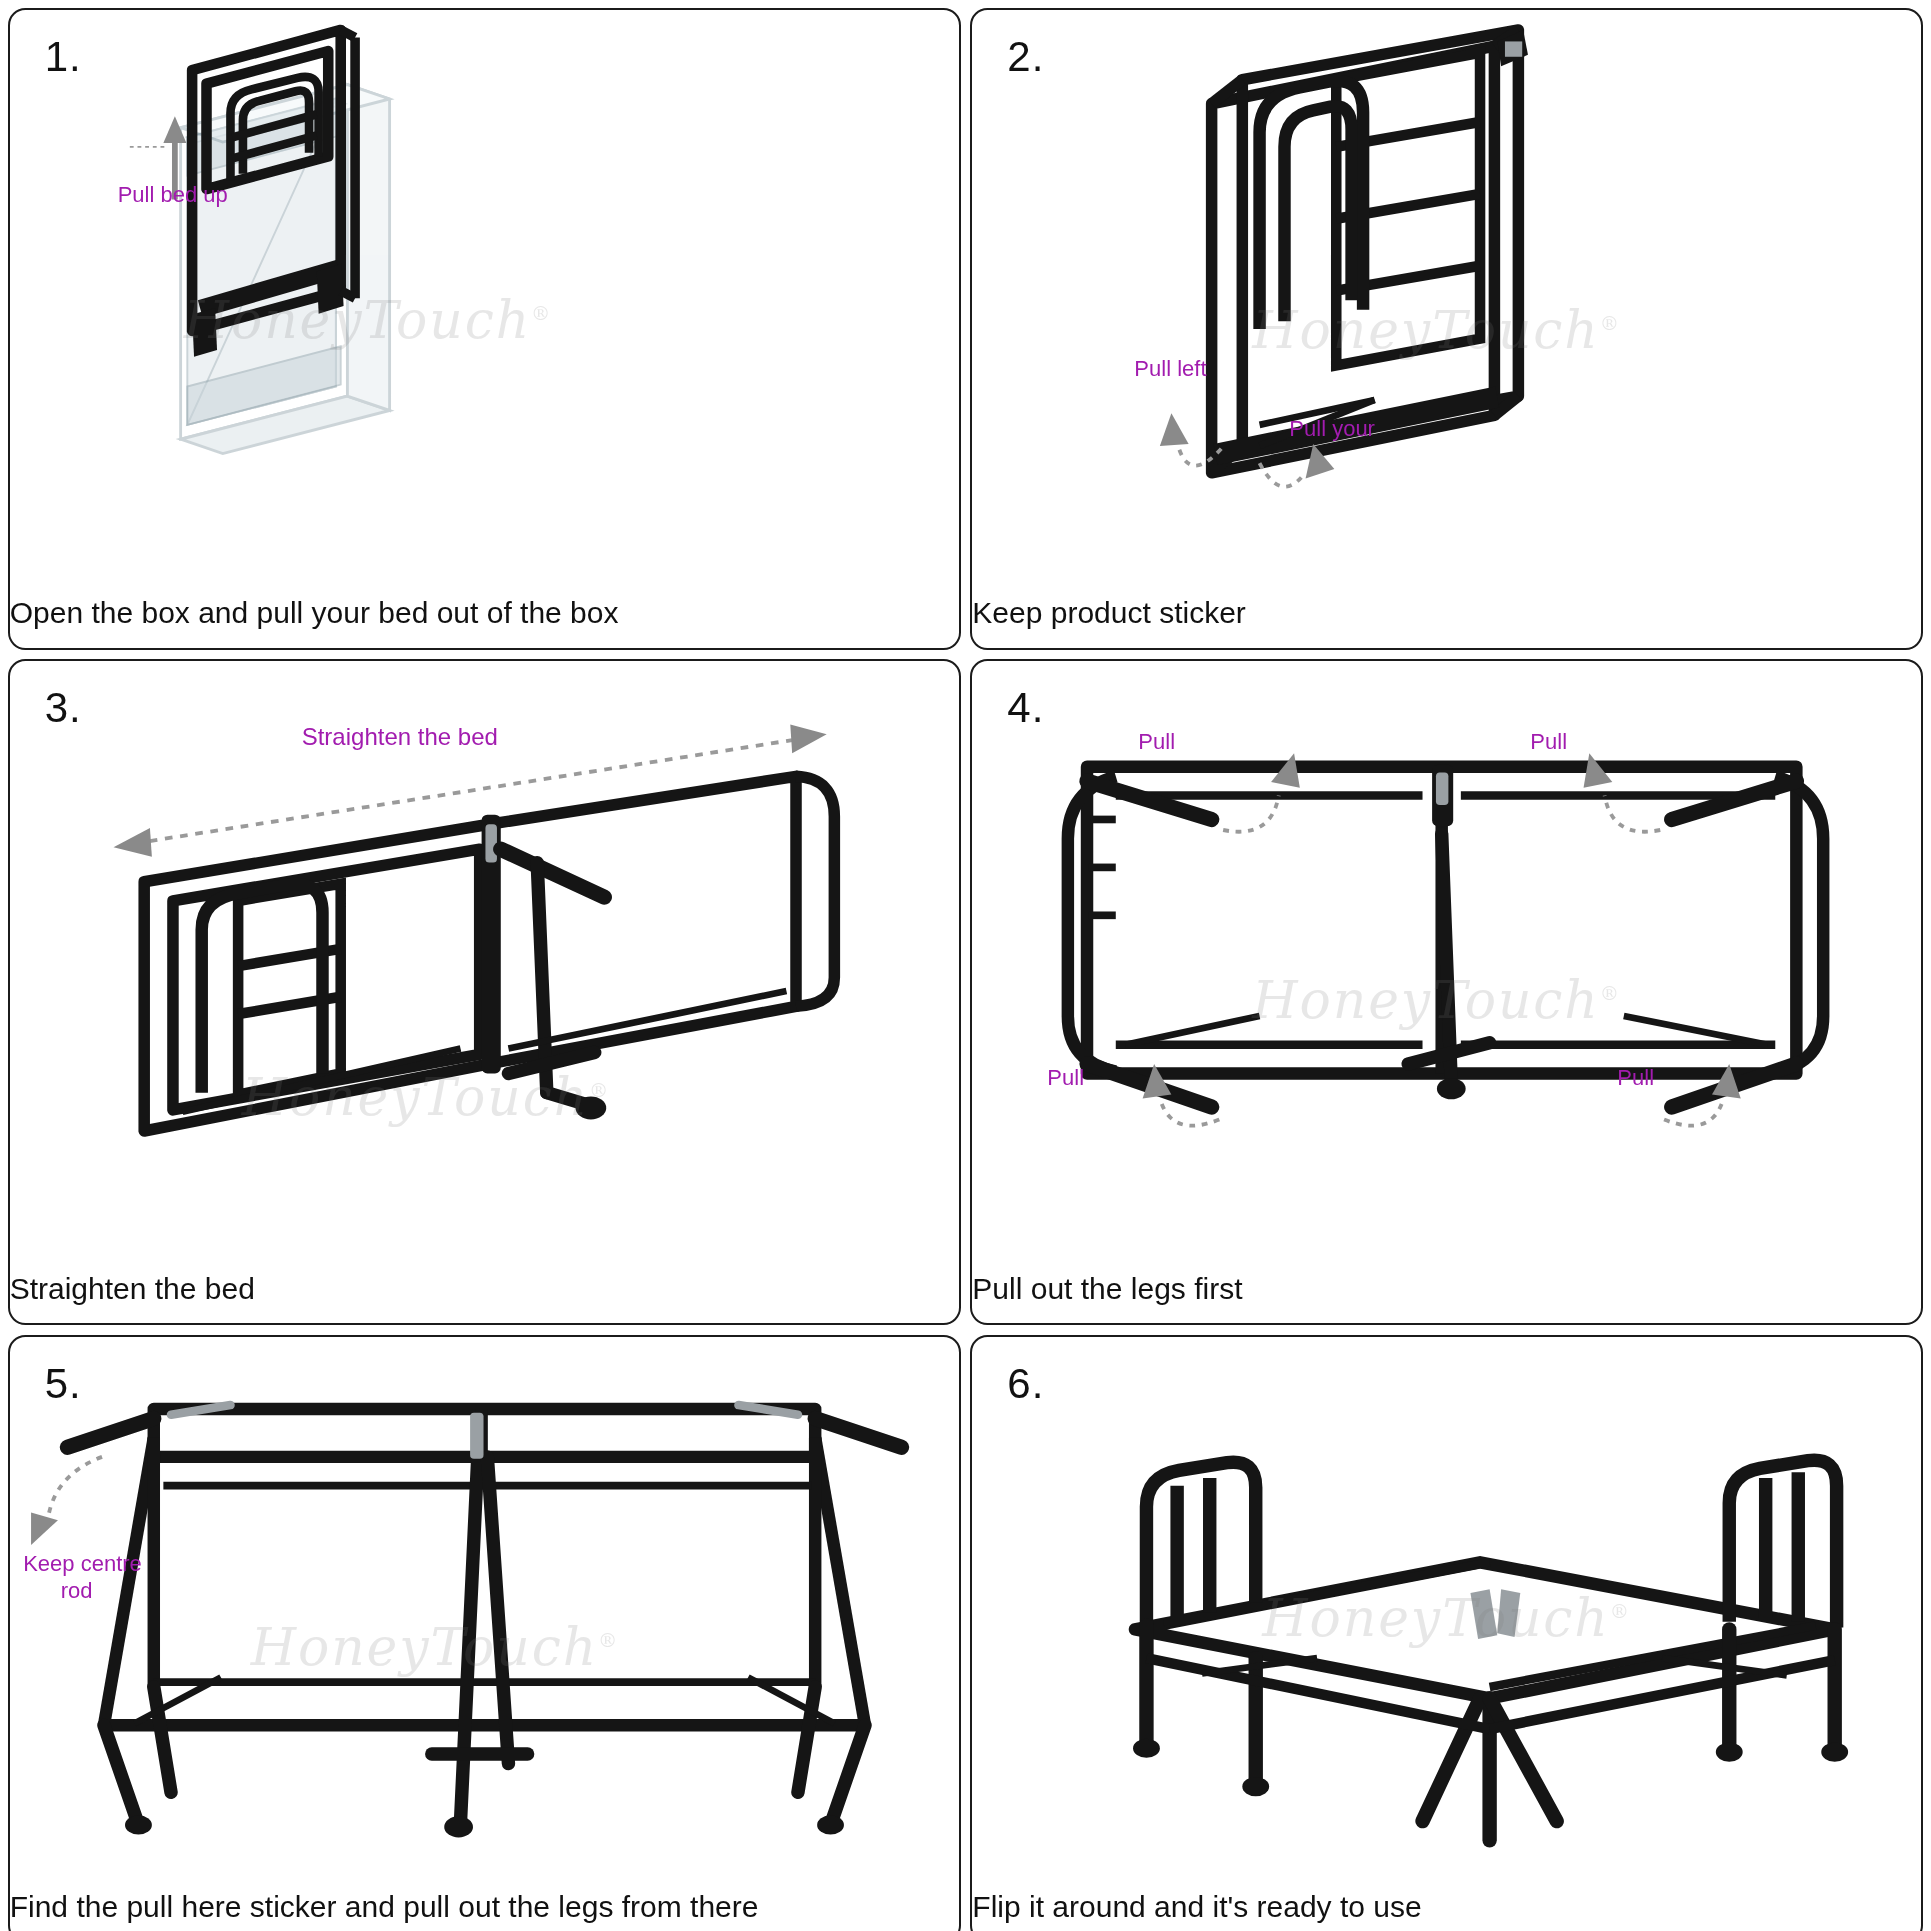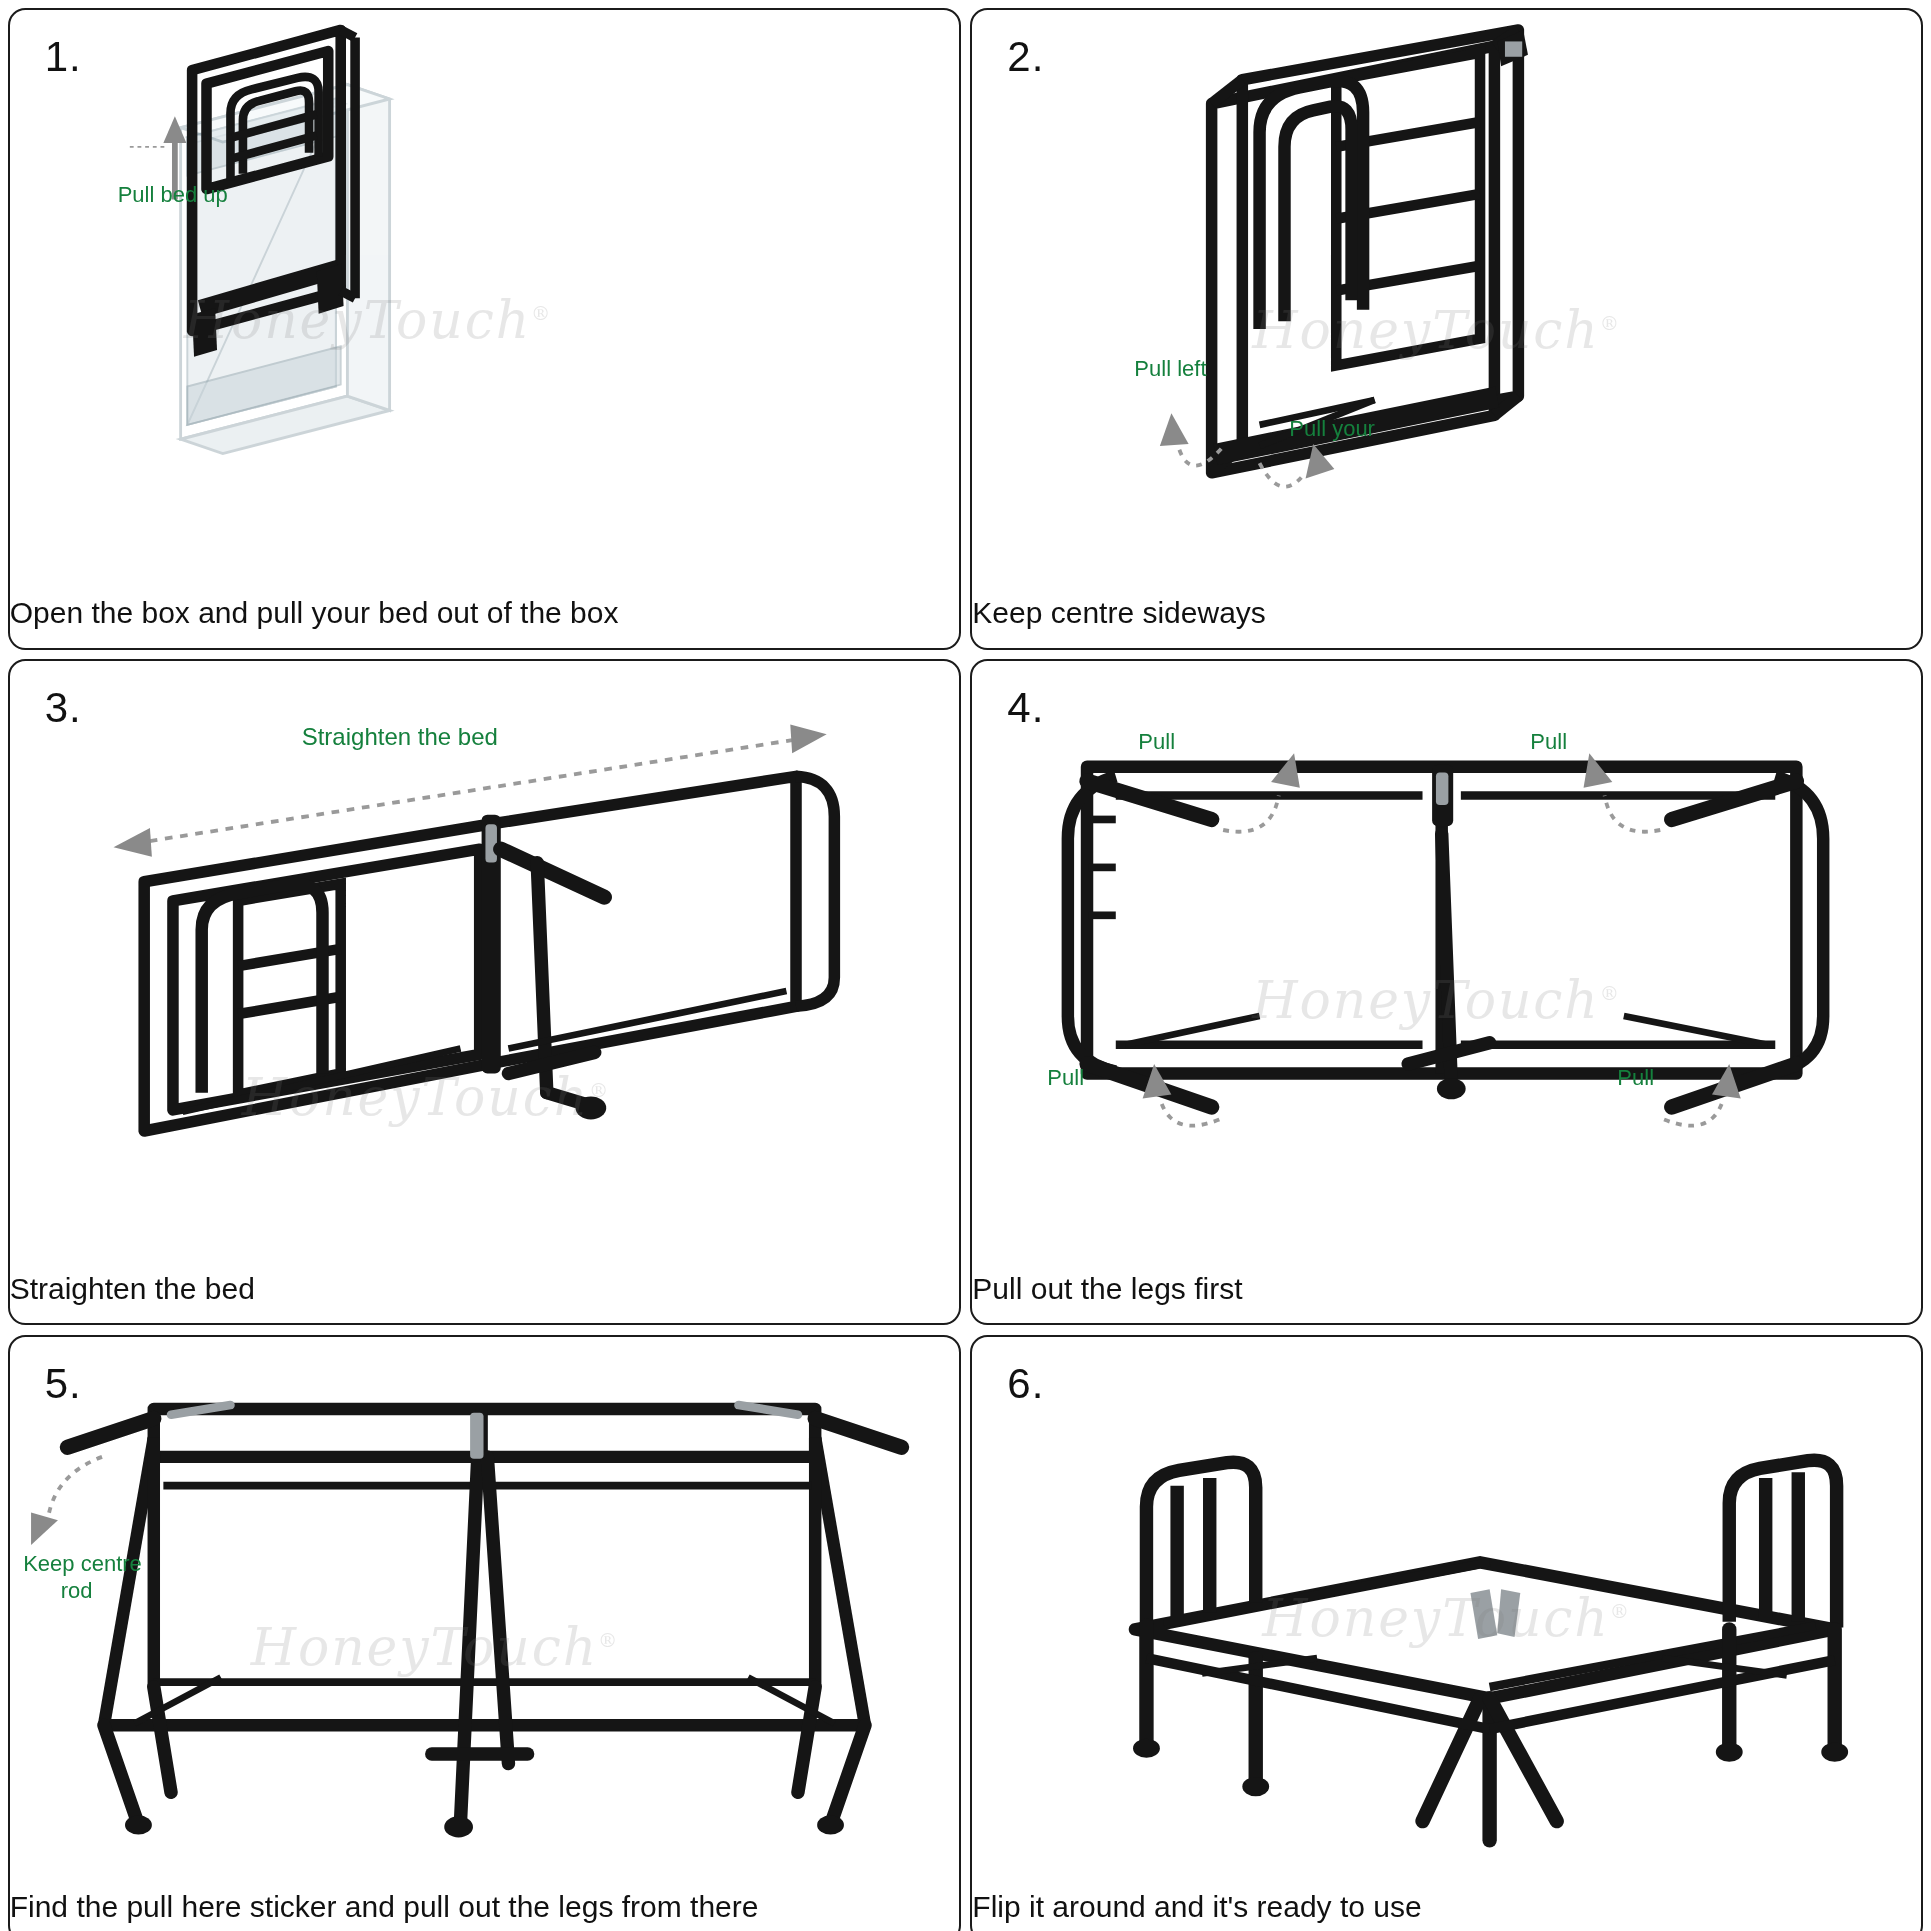--- a/index.html
+++ b/index.html
@@ -64,21 +64,21 @@
     color: rgba(120,120,120,0.18);
     letter-spacing: 1.9px;
     white-space: nowrap;
     pointer-events: none;
   }
   .wm sup { font-size: 19.3px; vertical-align: super; }
 
   .lbl {
     position: absolute;
     font-size: 22px;
-    color: #15803d;
+    color: #a21caf;
     white-space: nowrap;
     text-align: right;
   }
 </style>
 </head>
 <body>
 
 <div class="sheet">
 
   <div class="panel">
@@ -191,21 +191,21 @@
           <path d="M300,470 Q322,512 346,482" fill="none" stroke="#9a9a9a" stroke-width="4" stroke-dasharray="6 7"></path>
           <polygon points="356,450 348,486 378,476" fill="#8a8a8a"></polygon>
         </g>
       </svg>
     </div>
     <div class="wm" style="left:280px; top:290px;">
       <span>HoneyTouch</span><sup>®</sup>
     </div>
     <div class="lbl" style="left:162px; top:346px;">Pull left</div>
     <div class="lbl" style="left:317px; top:406px;">Pull your</div>
-    <div class="caption">Keep centre sideways</div>
+    <div class="caption">Keep product sticker</div>
   </div>
 
   <div class="panel">
     <div class="step-number">3.</div>
     <div class="art">
       <svg viewBox="0 0 990 690" preserveAspectRatio="xMidYMid meet">
 
         <g>
           <line x1="130" y1="190" x2="830" y2="80" stroke="#9a9a9a" stroke-width="4" stroke-dasharray="8 8"></line>
           <polygon points="108,194 146,174 148,204" fill="#8a8a8a"></polygon>

